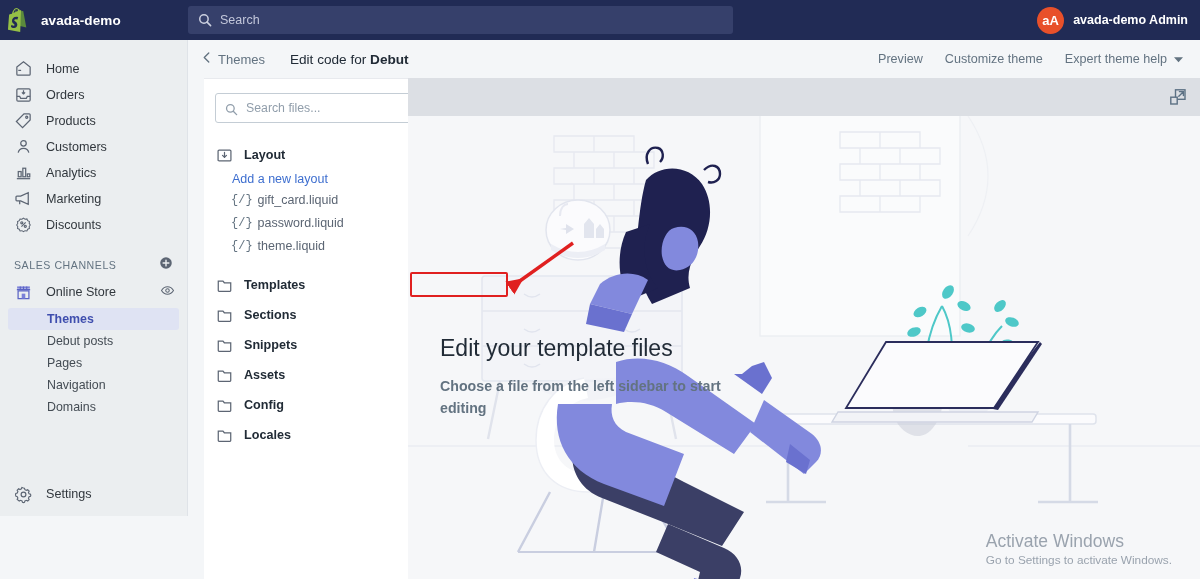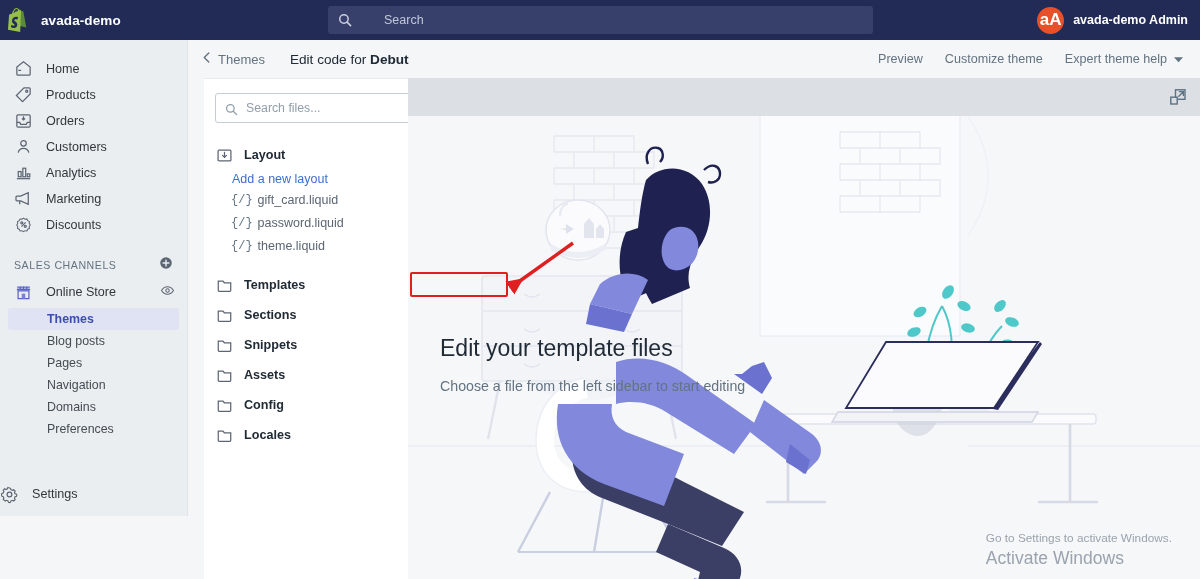--- a/index.html
+++ b/index.html
@@ -16,39 +16,39 @@
     position: absolute; left: 0; top: 0; width: 1200px; height: 40px;
     background: #212b55;
     display: flex; align-items: center;
   }
   #brand { display: flex; align-items: center; width: 188px; padding-left: 8px; }
   #brand .logo { width: 22px; height: 24px; position: relative; margin-right: 11px; }
   #brand .brand-name {
     color: #ffffff; font-size: 13.5px; font-weight: bold; letter-spacing: .1px;
   }
   #search-wrap {
-    flex: 0 0 auto; margin-left: 140px;
+    flex: 0 0 auto; 
     width: 545px; height: 28px;
     background: #36406b; border-radius: 3px;
-    display: flex; align-items: center; padding: 0 10px; gap: 24px;
+    display: flex; align-items: center; padding: 0 10px;
   }
   #search-wrap .s-ic { width: 14px; height: 14px; margin-right: 8px; }
   #search-input {
     background: transparent; border: 0; outline: none;
     color: #d8dbe8; font-size: 12.5px; font-family: inherit; width: 100%;
   }
   #search-input::placeholder { color: #c3c7db; }
   #userbox {
     position: absolute; right: 12px; top: 0; height: 40px;
     display: flex; align-items: center;
   }
   #avatar {
     width: 27px; height: 27px; border-radius: 50%;
     background: #e8502a; color: #fff;
-    font-size: 17px; font-weight: bold;
+    font-size: 13px; font-weight: bold;
     display: flex; align-items: center; justify-content: center;
     margin-right: 9px;
   }
   #username { color: #fff; font-size: 12.5px; font-weight: bold; }
 
   
   #sidebar {
     position: absolute; left: 0; top: 40px; width: 188px; height: 476px;
     background: #ebeef0;
     border-right: 1px solid #dfe3e8;
@@ -79,21 +79,21 @@
     margin: 0 8px 0 8px; padding-left: 39px;
   }
   #store-row {
     display: flex; align-items: center; height: 26px; padding-left: 14px;
     padding-right: 12px; margin-top: 4px;
   }
   #store-row .ico { width: 19px; height: 19px; margin-right: 13px; }
   #store-row .label { font-size: 12.6px; color: #31373d; flex: 1; }
   #settings-row {
     position: absolute; left: 0; bottom: 0; width: 188px; height: 44px;
-    display: flex; align-items: center; 
+    display: flex; align-items: center; padding-left: 14px;
   }
   #settings-row .ico { width: 19px; height: 19px; margin-right: 13px; }
   #settings-row .label { font-size: 12.6px; color: #31373d; }
 
   
   #content { position: absolute; left: 188px; top: 40px; width: 1012px; height: 539px; background:#f4f6f8; }
   #page-head {
     height: 38px; display: flex; align-items: center; padding: 0 17px 0 8px;
   }
   #crumb { display: flex; align-items: center; cursor: pointer; padding: 0 6px; }
@@ -151,21 +151,21 @@
   #editor-toolbar {
     height: 38px; background: #dcdfe4; display: flex; align-items: center;
     justify-content: flex-end; padding-right: 12px;
   }
   #expand-ic { width: 20px; height: 20px; cursor: pointer; }
   #empty-state { position: absolute; left: 32px; top: 255px; width: 320px; z-index: 4; }
   #empty-title {
     font-size: 23px; color: #212b36; font-weight: normal; line-height: 30px;
   }
   #empty-sub {
-    font-size: 14.2px; color: #637381; line-height: 22px; margin-top: 12px;
+    font-size: 14.2px; color: #637381; line-height: 22px; margin-top: 12px; font-weight: bold;
   }
   #illus { position: absolute; left: 0; top: 38px; width: 792px; height: 463px; }
   #watermark {
     position: absolute; right: 28px; bottom: 10px; text-align: left;
     color: #9aa3ae; user-select: none; z-index: 6;
   }
   #wm-title { font-size: 17.5px; line-height: 22px; color: #9aa3ae; }
   #wm-sub { font-size: 11.8px; line-height: 17px; color: #9aa3ae; }
 </style>
 </head>
@@ -207,36 +207,36 @@
           <path d="M3 8.4L10 3l7 5.4V16a1 1 0 0 1-1 1H4a1 1 0 0 1-1-1V8.4z"></path>
             <path d="M4.5 12h3"></path>
         </svg>
       </span>
       <span>Home</span>
     </div>
 
     <div class="nav-item">
       <span class="ico">
         <svg width="19" height="19" viewBox="0 0 20 20" fill="none" stroke="#5c6573" stroke-width="1.3">
-          <path d="M10.5 3H16a1 1 0 0 1 1 1v5.5L9 17.5 2.5 11 10.5 3z"></path>
-            <circle cx="13.4" cy="6.6" r="1.1"></circle>
-        </svg>
-      </span>
-      <span>Products</span>
-    </div>
-
-    <div class="nav-item">
-      <span class="ico">
-        <svg width="19" height="19" viewBox="0 0 20 20" fill="none" stroke="#5c6573" stroke-width="1.3">
           <rect x="3" y="4" width="14" height="13" rx="1.2"></rect>
             <path d="M3 12h3l1 2h6l1-2h3"></path>
             <path d="M10 5.5v4m0 0l-1.7-1.7M10 9.5l1.7-1.7"></path>
         </svg>
       </span>
       <span>Orders</span>
+    </div>
+
+    <div class="nav-item">
+      <span class="ico">
+        <svg width="19" height="19" viewBox="0 0 20 20" fill="none" stroke="#5c6573" stroke-width="1.3">
+          <path d="M10.5 3H16a1 1 0 0 1 1 1v5.5L9 17.5 2.5 11 10.5 3z"></path>
+            <circle cx="13.4" cy="6.6" r="1.1"></circle>
+        </svg>
+      </span>
+      <span>Products</span>
     </div>
 
     <div class="nav-item">
       <span class="ico">
         <svg width="19" height="19" viewBox="0 0 20 20" fill="none" stroke="#5c6573" stroke-width="1.3">
           <circle cx="10" cy="6.6" r="2.9"></circle>
             <path d="M4.4 16.5c.6-3 2.9-4.6 5.6-4.6s5 1.6 5.6 4.6"></path>
         </svg>
       </span>
       <span>Customers</span>
@@ -302,25 +302,24 @@
     <span>
       <svg width="15" height="15" viewBox="0 0 18 18" fill="none" stroke="#5c6573" stroke-width="1.25">
         <path d="M1.8 9S4.5 4.6 9 4.6 16.2 9 16.2 9 13.5 13.4 9 13.4 1.8 9 1.8 9z"></path>
           <circle cx="9" cy="9" r="2.1"></circle>
       </svg>
     </span>
   </div>
 
   <div style="margin-top:3px">
     <div class="sub-item active">Themes</div>
-    <div class="sub-item">Blog posts</div>
+    <div class="sub-item">Debut posts</div>
     <div class="sub-item">Pages</div>
     <div class="sub-item">Navigation</div>
     <div class="sub-item">Domains</div>
-    <div class="sub-item">Preferences</div>
   </div>
 
   <div id="settings-row">
     <span class="ico">
       <svg width="19" height="19" viewBox="0 0 20 20" fill="none" stroke="#5c6573" stroke-width="1.25">
         <circle cx="10" cy="10" r="2.5"></circle>
         <path d="M10 2.8l1.1.3.5 1.6 1.6.7 1.5-.8.8.8.8.8-.8 1.5.7 1.6 1.6.5.3 1.1-.3 1.1-1.6.5-.7 1.6.8 1.5-1.6 1.6-1.5-.8-1.6.7-.5 1.6-1.1.3-1.1-.3-.5-1.6-1.6-.7-1.5.8L3 15.5l.8-1.5-.7-1.6-1.6-.5L1.2 10l.3-1.1 1.6-.5.7-1.6L3 5.3l1.6-1.6 1.5.8 1.6-.7.5-1.6L10 2.8z" transform="scale(.95) translate(.5 .5)"></path>
       </svg>
     </span>
     <span class="label">Settings</span>
@@ -551,22 +550,22 @@
 
       <ellipse cx="250" cy="516" rx="140" ry="8" fill="#eef0f5"></ellipse>
     </svg>
 
     <div id="empty-state">
       <div id="empty-title">Edit your template files</div>
       <div id="empty-sub">Choose a file from the left sidebar to start editing</div>
     </div>
 
     <div id="watermark">
+      <div id="wm-title">Activate Windows</div>
       <div id="wm-sub">Go to Settings to activate Windows.</div>
-      <div id="wm-title">Activate Windows</div>
     </div>
   </div>
 
   <div id="hl-box"></div>
   <svg id="arrow-svg" width="80" height="62">
     <defs>
       <marker id="ah" markerWidth="5" markerHeight="5" refX="2.4" refY="2.5" orient="auto">
         <polygon points="0,2.5 5,0.2 5,4.8" fill="#e02020"></polygon>
       </marker>
     </defs>

